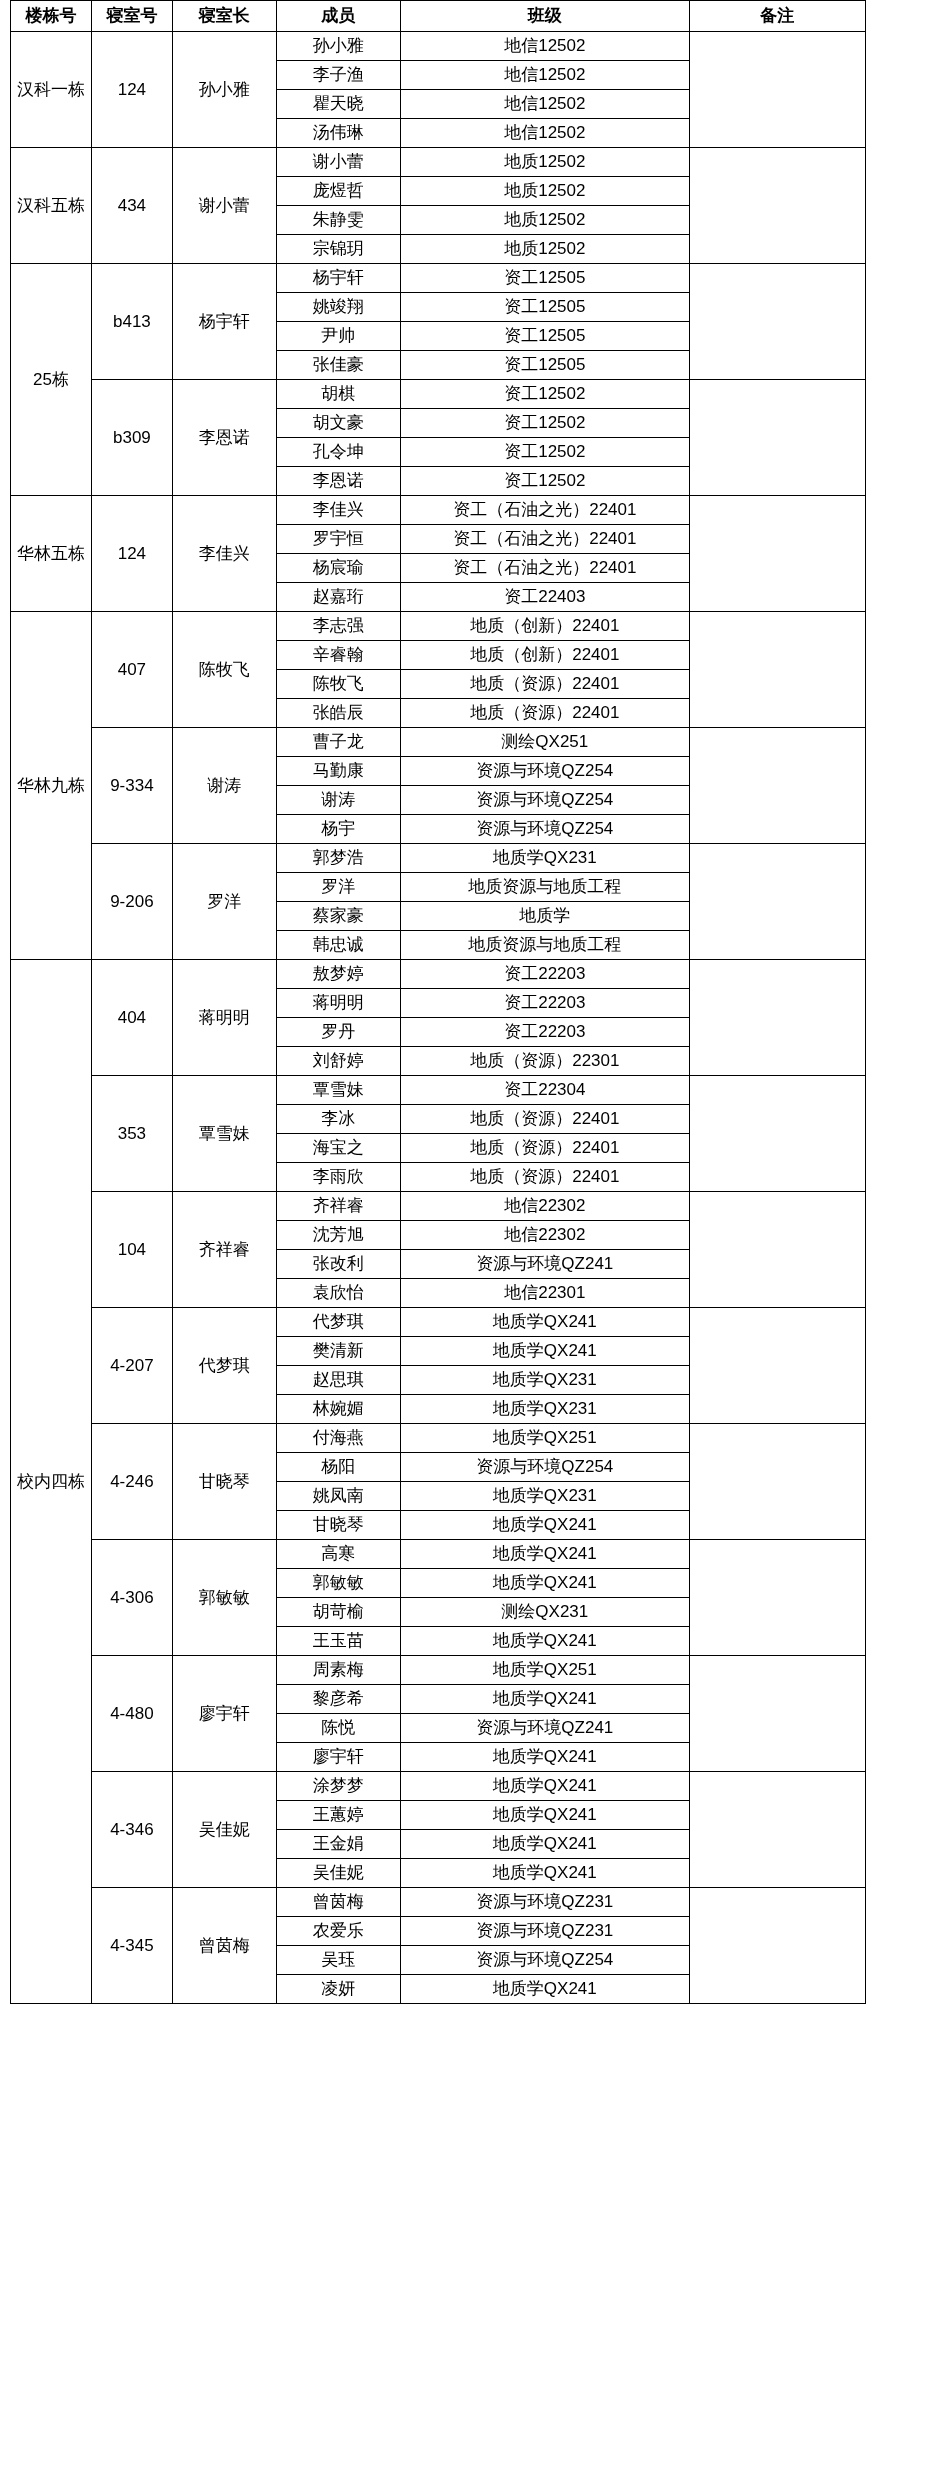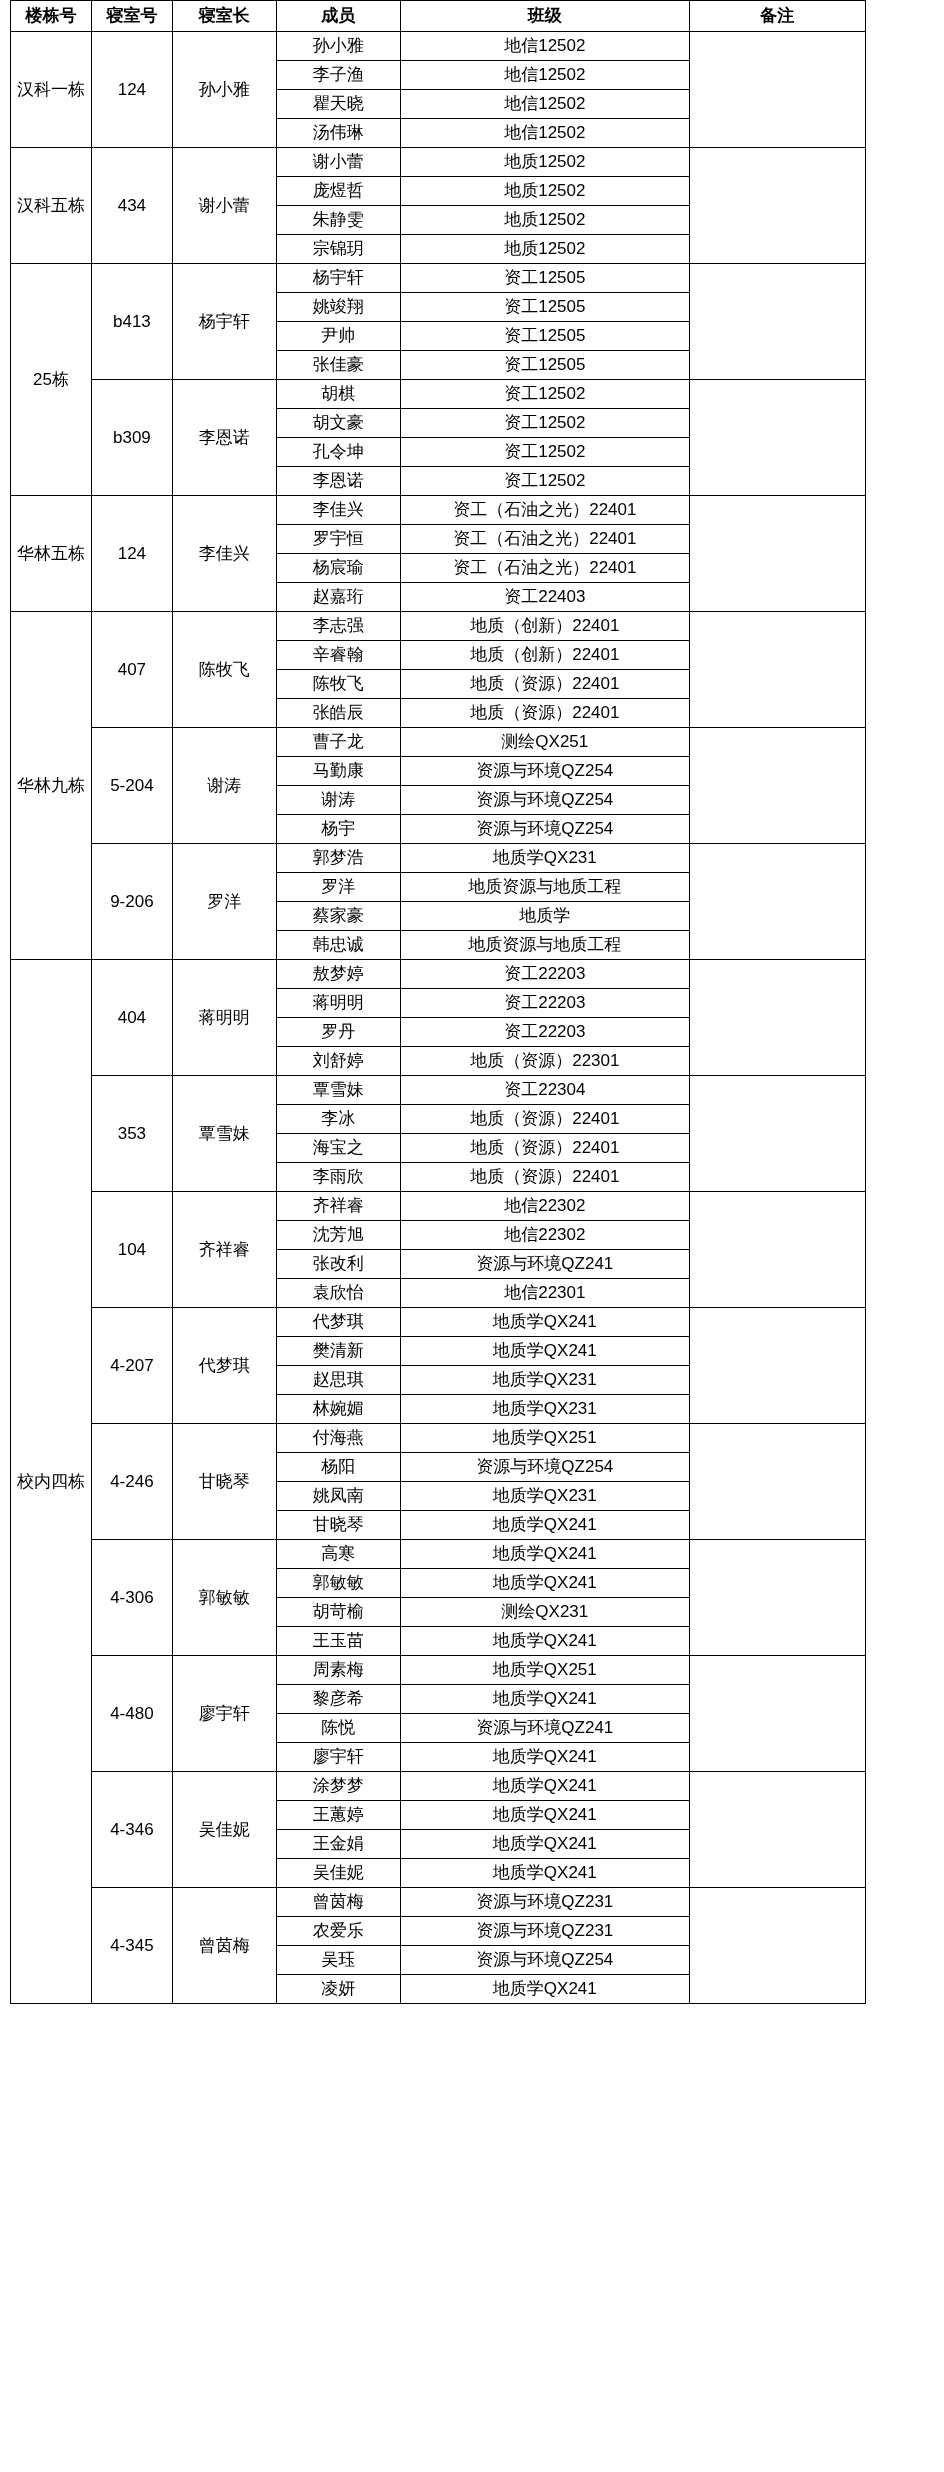--- a/index.html
+++ b/index.html
@@ -206,21 +206,21 @@
         </tr>
         <tr>
           <td class="member">陈牧飞</td>
           <td class="classname">地质（资源）22401</td>
         </tr>
         <tr>
           <td class="member">张皓辰</td>
           <td class="classname">地质（资源）22401</td>
         </tr>
         <tr>
-          <td class="room" rowspan="4">5-204</td>
+          <td class="room" rowspan="4">9-334</td>
           <td class="leader" rowspan="4">谢涛</td>
           <td class="member">曹子龙</td>
           <td class="classname">测绘QX251</td>
           <td class="note" rowspan="4"></td>
         </tr>
         <tr>
           <td class="member">马勤康</td>
           <td class="classname">资源与环境QZ254</td>
         </tr>
         <tr>

